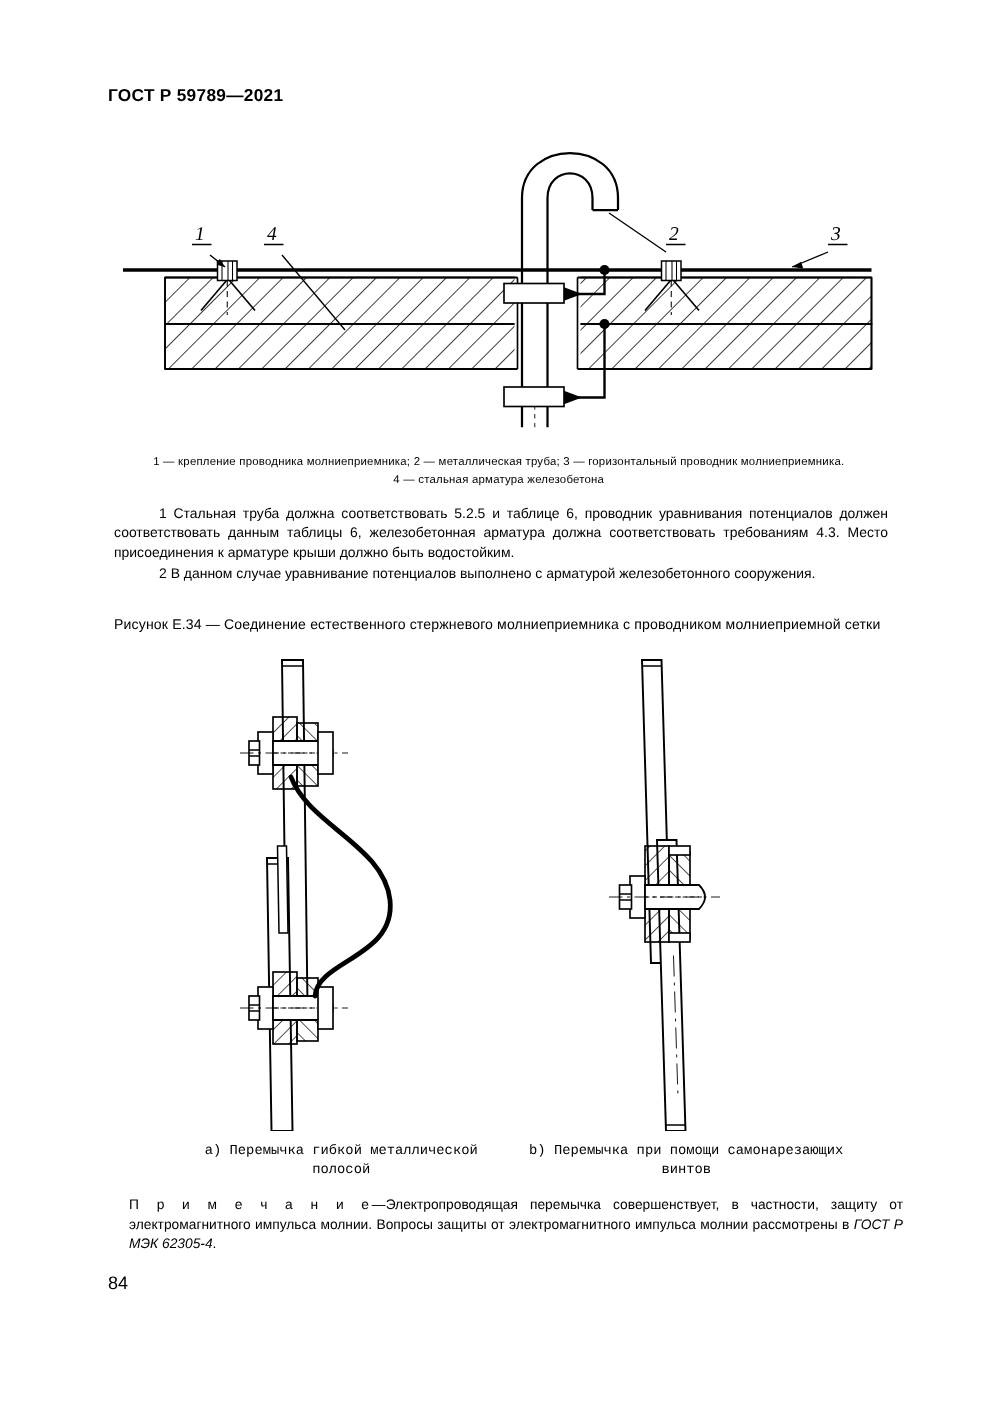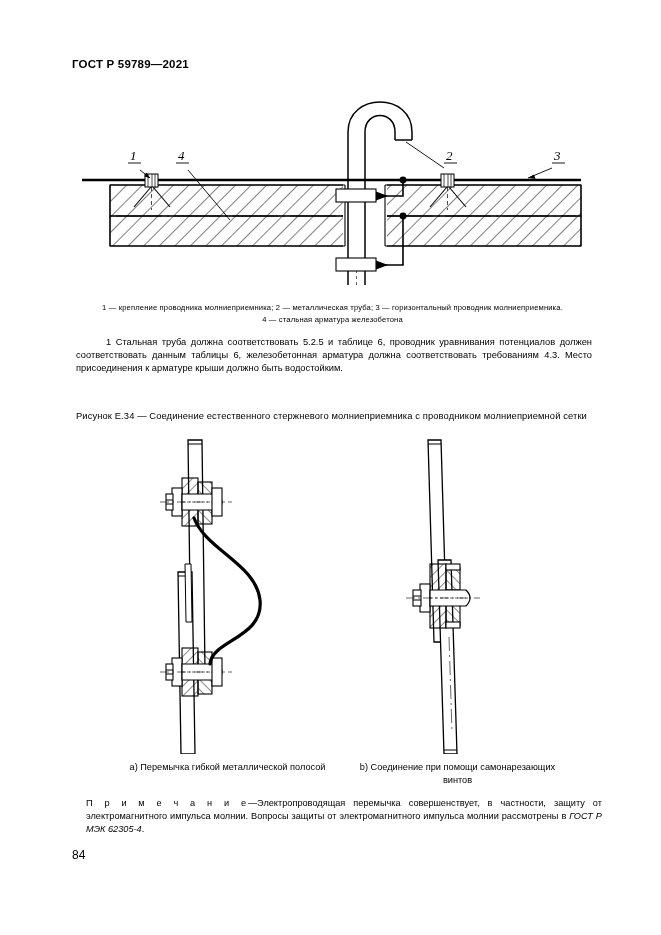--- a/index.html
+++ b/index.html
@@ -102,20 +102,21 @@
     width: 545px;
     height: 322px;
   }
 
   
   .subcap {
     position: absolute;
     font-size: 9.2px;
     line-height: 12.5px;
     text-align: center;
+    font-family: Liberation Mono, monospace;
   }
   .subcap-a {
     left: 120px;
     top: 761px;
     width: 215px;
   }
   .subcap-b {
     left: 345px;
     top: 761px;
     width: 225px;
@@ -268,20 +269,21 @@
     </svg>
   </div>
 
   <div class="fig-key">
     <div>1 — крепление проводника молниеприемника; 2 — металлическая труба; 3 — горизонтальный проводник молниеприемника.</div>
     <div>4 — стальная арматура железобетона</div>
   </div>
 
   <div class="notes">
     <div class="note-item">1 Стальная труба должна соответствовать 5.2.5  и таблице 6, проводник уравнивания потенциалов должен соответствовать данным таблицы 6, железобетонная арматура должна соответствовать требованиям 4.3. Место присоединения к арматуре крыши должно быть водостойким.</div>
+    <div class="note-item">2 В данном случае уравнивание потенциалов выполнено с арматурой железобетонного сооружения.</div>
   </div>
 
   <div class="fig-caption cap34">Рисунок Е.34 — Соединение естественного стержневого молниеприемника с проводником молниеприемной сетки</div>
 
   <div class="fig35">
     <svg width="545" height="322" viewBox="0 0 545 322">
       <defs>
         <pattern id="hatch35" width="7" height="7" patternUnits="userSpaceOnUse" patternTransform="rotate(45)">
           <line x1="0" y1="0" x2="0" y2="7" stroke="#000" stroke-width="0.9"></line>
         </pattern>
@@ -362,21 +364,21 @@
           <rect x="386" y="132" width="14" height="6" fill="#ffffff" stroke="#000" stroke-width="1.1"></rect>
           <rect x="386" y="190" width="14" height="6" fill="#ffffff" stroke="#000" stroke-width="1.1"></rect>
         </g>
 
         <line x1="389" y1="205" x2="392" y2="300" stroke="#000" stroke-width="0.6" stroke-dasharray="14,4,2,4"></line>
       </g>
     </svg>
   </div>
 
   <div class="subcap subcap-a">a) Перемычка гибкой металлической полосой</div>
-  <div class="subcap subcap-b">b) Соединение при помощи самонарезающих винтов</div>
+  <div class="subcap subcap-b">b) Перемычка при помощи самонарезающих винтов</div>
 
   <div class="bottom-note">
     <span class="bn-first"></span><span class="lead">П р и м е ч а н и е</span><span>—</span><span>Электропроводящая перемычка совершенствует, в частности, защиту от электромагнитного импульса молнии. Вопросы защиты от электромагнитного импульса молнии рассмотрены в </span><em>ГОСТ Р МЭК 62305-4</em><span>.</span>
   </div>
 
 
   <div class="page-number">84</div>
 
 </div>
 

